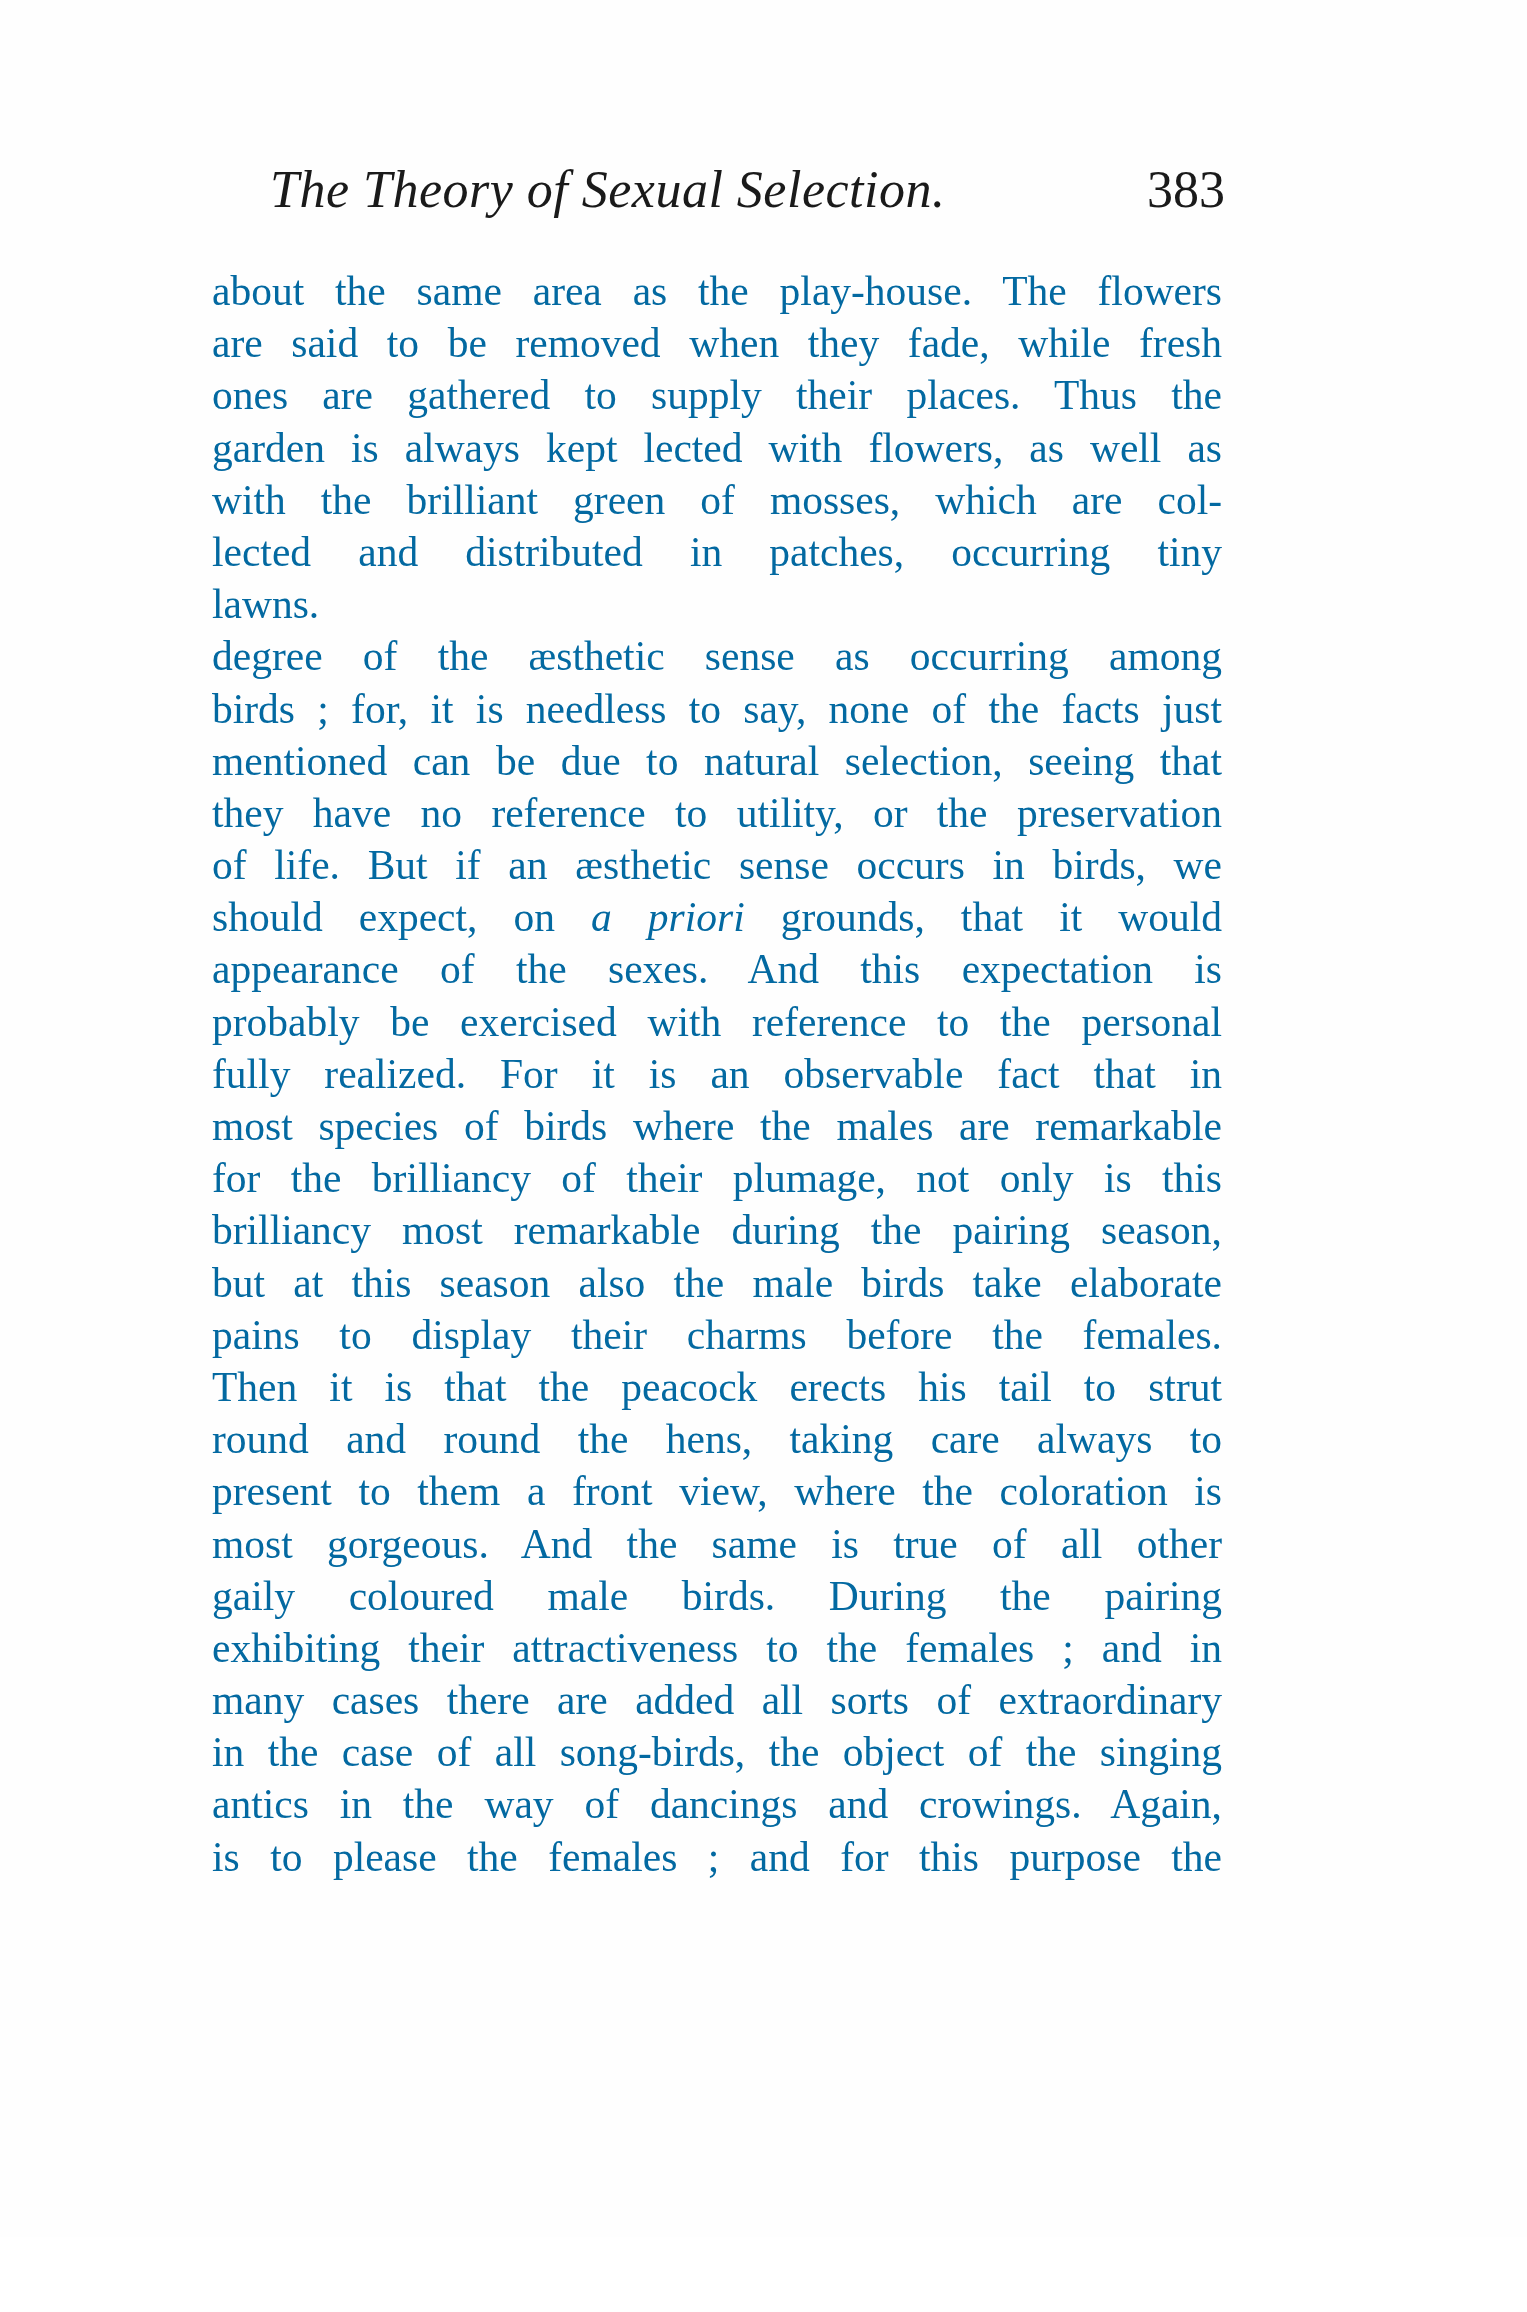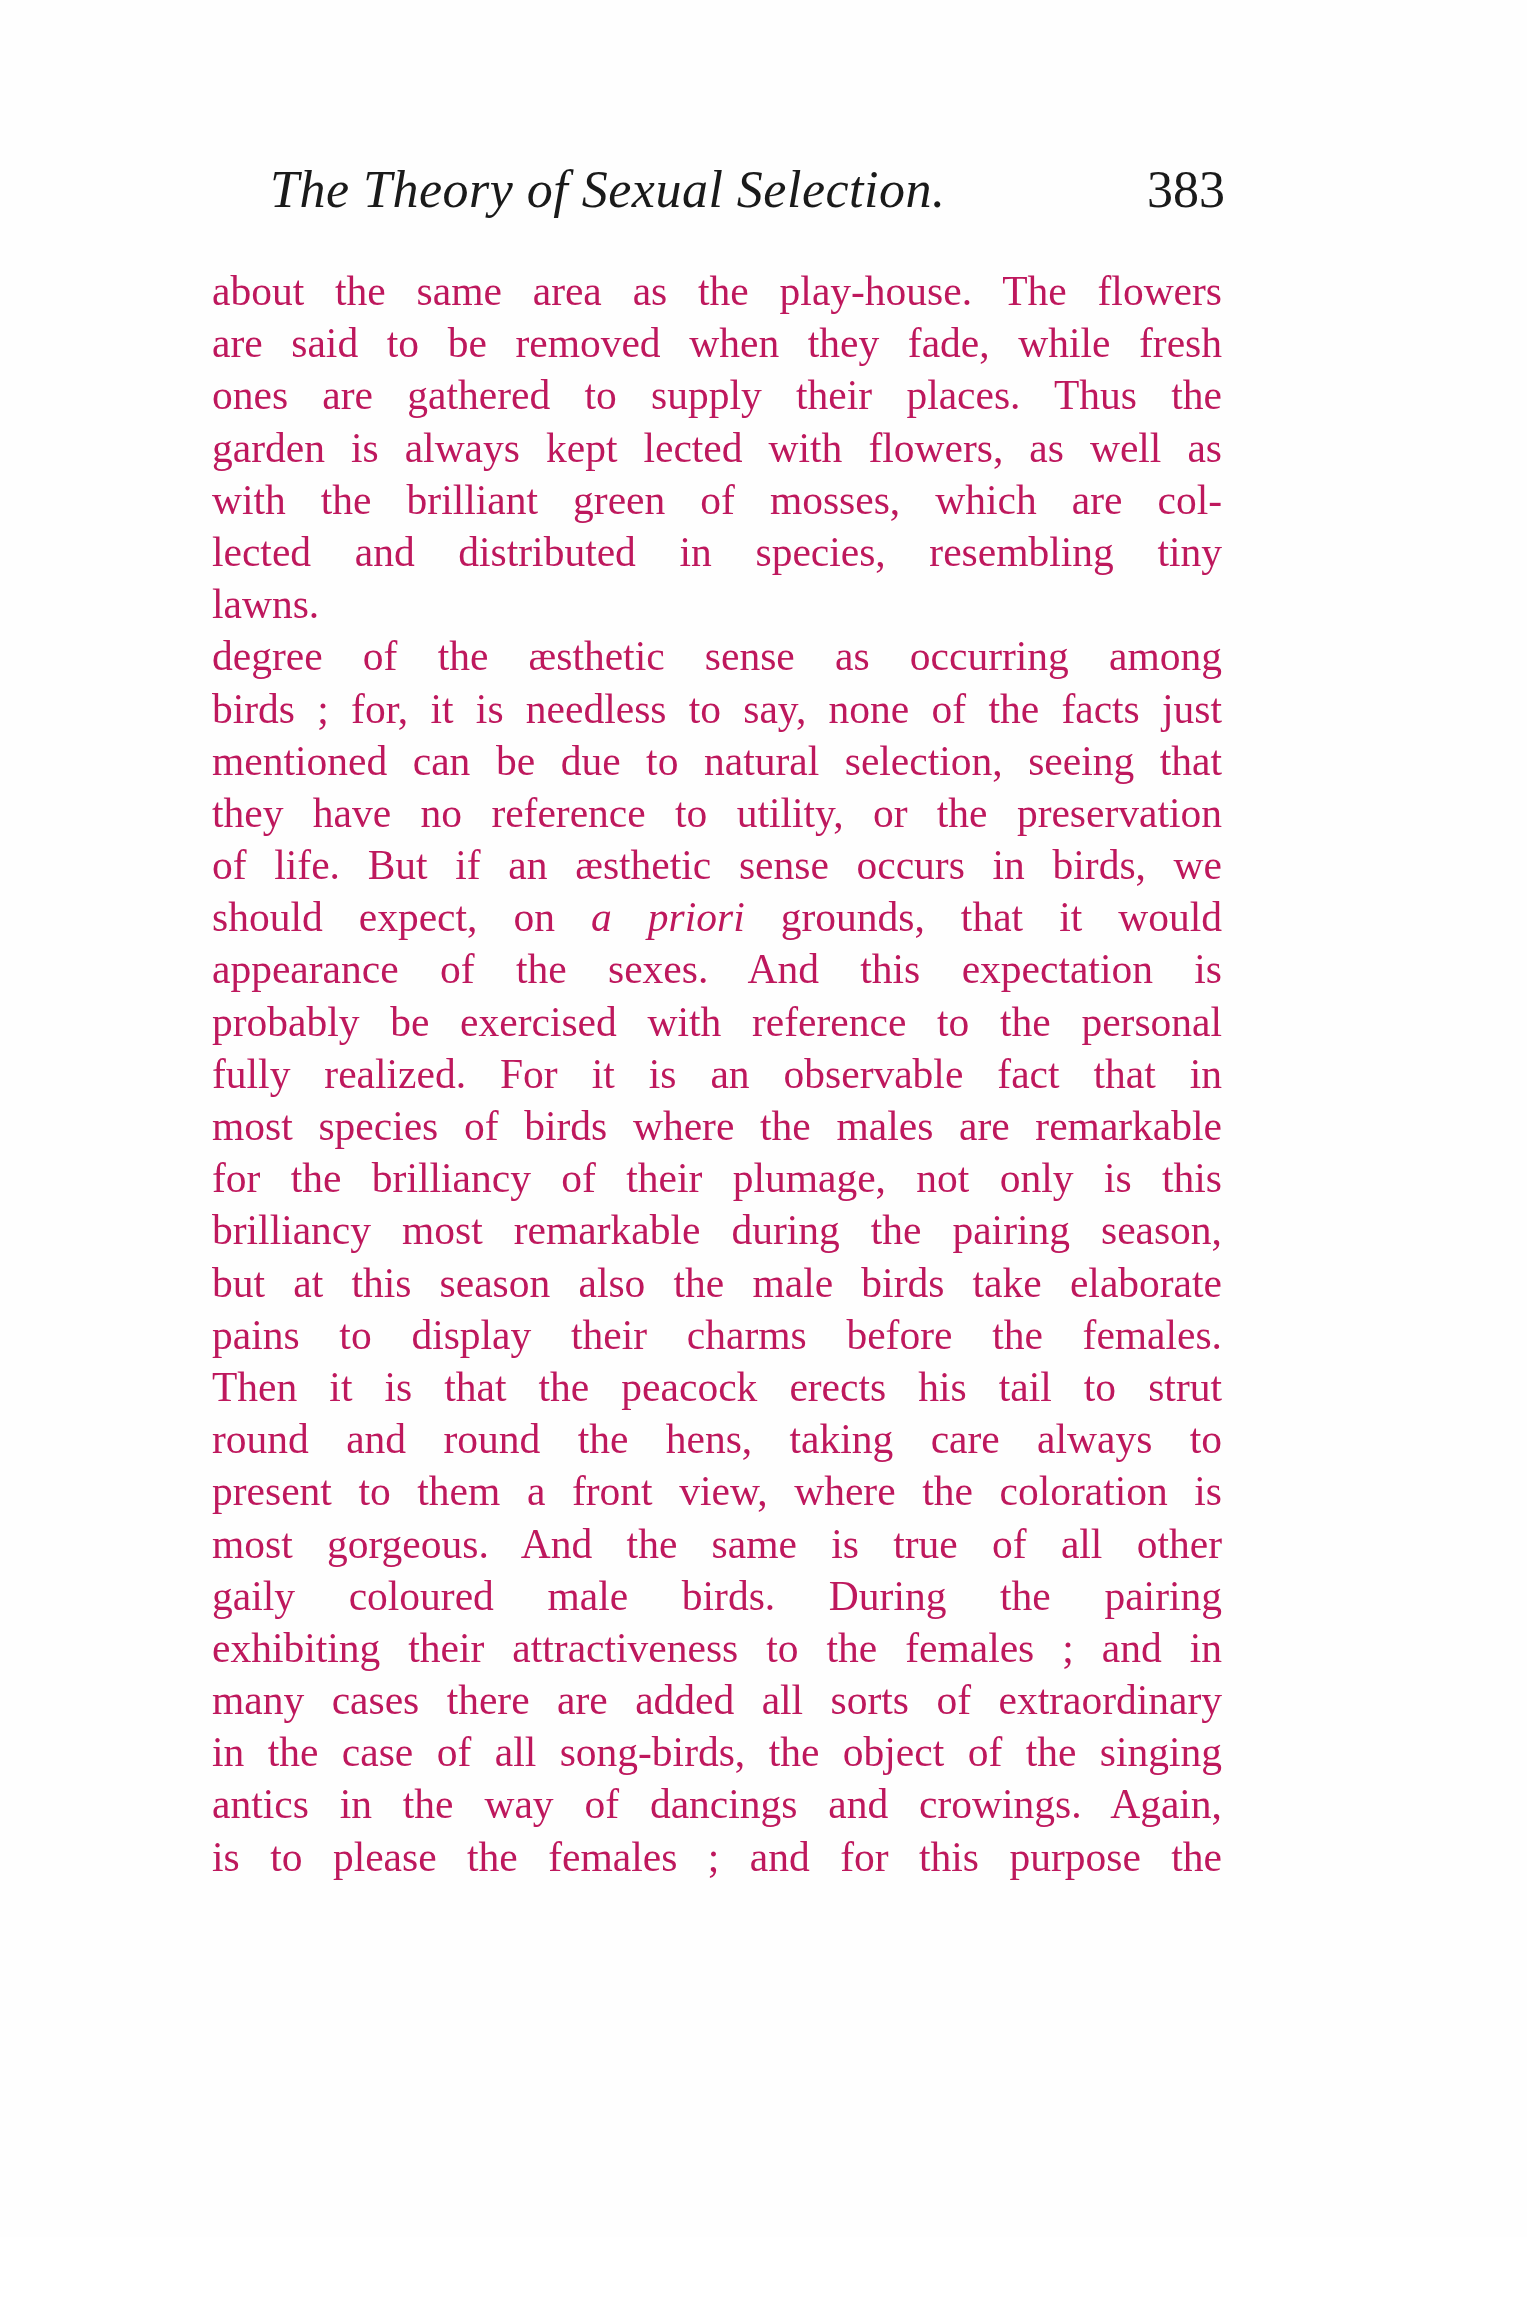--- a/index.html
+++ b/index.html
@@ -1,42 +1,42 @@
 <!DOCTYPE html>
 <html><head>
   <meta charset="utf-8">
   <style>
     html, body { margin: 0; padding: 0; background: #ffffff; }
     body { width: 1527px; height: 2312px; position: relative; overflow: hidden; }
     .page { position: absolute; left: 0; top: 0; width: 1527px; height: 2237px; background: #fefefe; }
     .header { position: absolute; left: 270px; top: 160px; width: 955px; height: 70px; font-family: "Liberation Serif", serif; font-style: italic; font-size: 52px; color: #1a1a1a; }
     .header .title { position: absolute; left: 0; top: 0; letter-spacing: 0.5px; }
     .header .pageno { position: absolute; right: 0; top: 0; font-style: normal; }
-    .body-text { position: absolute; left: 212px; top: 265px; width: 1010px; font-family: "Liberation Serif", serif; font-size: 41.5px; line-height: 52.2px; color: #be185d; text-align: justify; }
+    .body-text { position: absolute; left: 212px; top: 265px; width: 1010px; font-family: "Liberation Serif", serif; font-size: 41.5px; line-height: 52.2px; color: #0369a1; text-align: justify; }
     .line { display: block; text-align: justify; text-align-last: justify; white-space: nowrap; height: 52.2px; }
     .line.last { text-align-last: left; }
     .line.indent { padding-left: 40px; }
     .line span.it { font-style: italic; }
   </style>
 </head>
 <body>
 
 <div class="page">
   <div class="header">
     <span class="title">The Theory of Sexual Selection.</span>
     <span class="pageno">383</span>
   </div>
 
   <div class="body-text">
     <span class="line">about the same area as the play-house.  The flowers</span>
     <span class="line">are said to be removed when they fade, while fresh</span>
     <span class="line">ones are gathered to supply their places.  Thus the</span>
     <span class="line">garden is always kept lected with flowers, as well as</span>
     <span class="line">with the brilliant green of mosses, which are col-</span>
-    <span class="line">lected and distributed in species, resembling tiny</span>
+    <span class="line">lected and distributed in patches, occurring tiny</span>
     <span class="line last">lawns.</span>
     <span class="line">degree of the æsthetic sense as occurring among</span>
     <span class="line">birds ; for, it is needless to say, none of the facts just</span>
     <span class="line">mentioned can be due to natural selection, seeing that</span>
     <span class="line">they have no reference to utility, or the preservation</span>
     <span class="line">of life.  But if an æsthetic sense occurs in birds, we</span>
     <span class="line"><span>should expect, on </span><span class="it">a priori</span><span> grounds, that it would</span></span>
     <span class="line">appearance of the sexes.  And this expectation is</span>
     <span class="line">probably be exercised with reference to the personal</span>
     <span class="line">fully realized.  For it is an observable fact that in</span>

